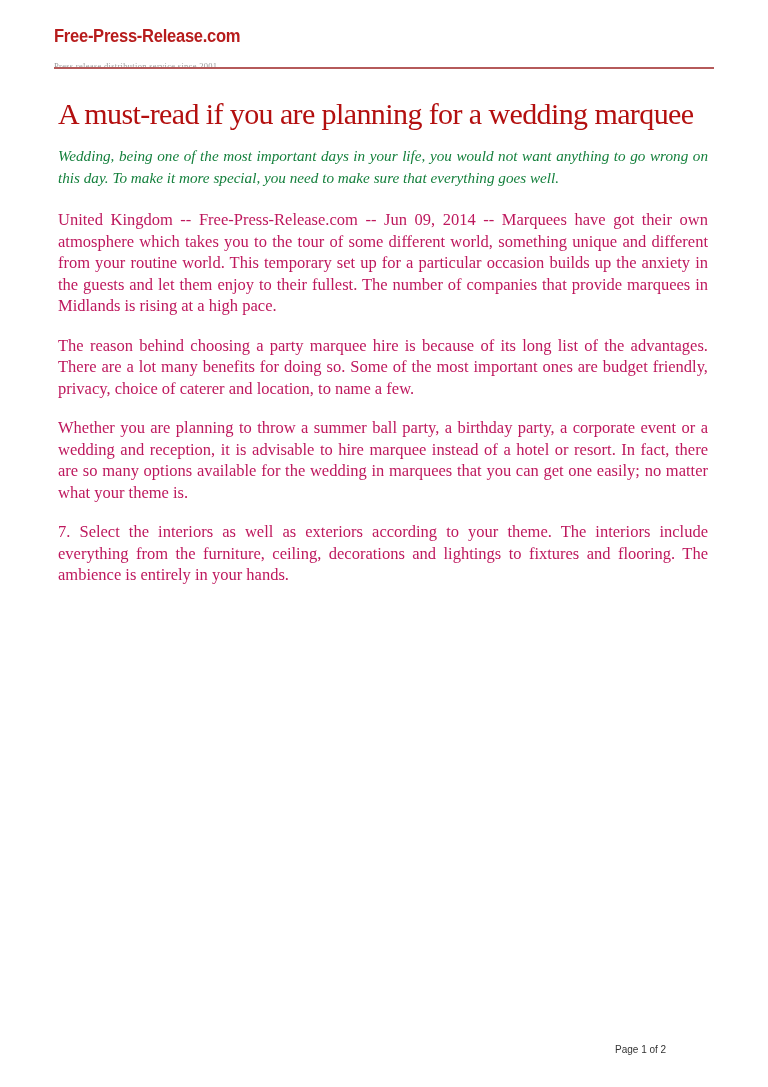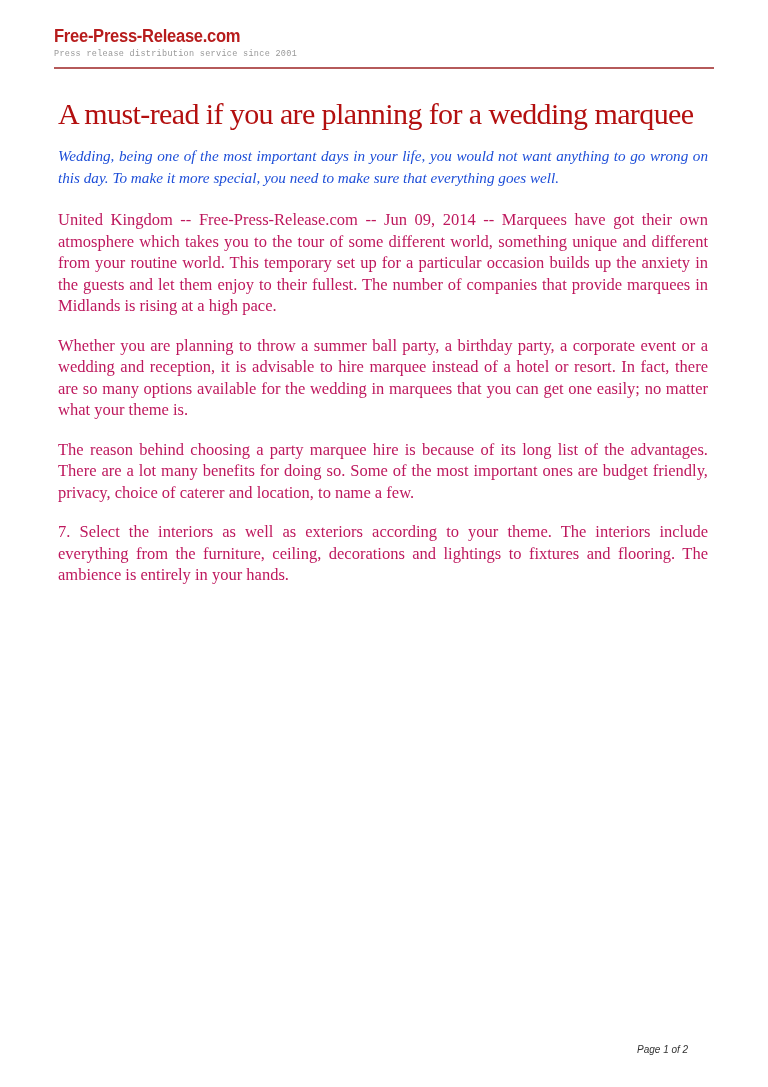--- a/index.html
+++ b/index.html
@@ -1,41 +1,41 @@
 <!DOCTYPE html>
 <html><head>
 <meta charset="utf-8">
 <style>
   html, body { margin: 0; padding: 0; background: #ffffff; }
   body { width: 768px; height: 1087px; position: relative; overflow: hidden; }
   .page { position: absolute; left: 0; top: 0; width: 768px; height: 767px; background: #fff; border-radius: 26px; }
   .logo { position: absolute; left: 54px; top: 27px; }
   .logo-title { font-family: "Liberation Sans", sans-serif; font-size: 18px; font-weight: bold; color: #b71c1c; letter-spacing: -0.3px; line-height: 18px; transform: scaleX(0.92); transform-origin: left; }
-  .logo-sub { font-family: Liberation Mono, monospace; font-size: 8.5px; color: #999; margin-top: 4px; letter-spacing: 0.3px; }
+  .logo-sub { font-family: Liberation Serif, serif; font-size: 8.5px; color: #999; margin-top: 16px; letter-spacing: 0.3px; }
   .rule { position: absolute; left: 54px; top: 67px; width: 660px; height: 2px; background: #b55a5a; }
   .content { position: absolute; left: 58px; top: 93px; width: 650px; font-family: "Liberation Serif", serif; color: #222; }
   .title { font-family: "Liberation Serif", serif; font-weight: normal; font-size: 30px; line-height: 42px; color: #b30f0f; text-align: justify; text-align-last: left; margin: 0; letter-spacing: -0.6px; }
-  .summary { font-style: italic; font-size: 15.2px; line-height: 22px; color: #1d4ed8; text-align: justify; margin: 10px 0 0 0; }
+  .summary { font-style: italic; font-size: 15.2px; line-height: 22px; color: #15803d; text-align: justify; margin: 10px 0 0 0; }
   .para { font-size: 16.5px; line-height: 21.5px; text-align: justify; margin: 18px 0 0 0; color: #be185d; }
   .para.first { margin-top: 20px; }
-  .footer { position: absolute; left: 637px; top: 1044px; font-family: "Liberation Sans", sans-serif; font-size: 10px; color: #333; font-style: italic; }
+  .footer { position: absolute; left: 615px; top: 1044px; font-family: "Liberation Sans", sans-serif; font-size: 10px; color: #333; }
 </style>
 </head>
 <body>
 
 <div class="page">
   <div class="logo">
     <div class="logo-title">Free-Press-Release.com</div>
     <div class="logo-sub">Press release distribution service since 2001</div>
   </div>
   <div class="rule"></div>
 
   <div class="content">
     <h1 class="title">A must-read if you are planning for a wedding marquee</h1>
     <p class="summary">Wedding, being one of the most important days in your life, you would not want anything to go wrong on this day. To make it more special, you need to make sure that everything goes well.</p>
     <p class="para first">United Kingdom -- Free-Press-Release.com -- Jun 09, 2014 -- Marquees have got their own atmosphere which takes you to the tour of some different world, something unique and different from your routine world. This temporary set up for a particular occasion builds up the anxiety in the guests and let them enjoy to their fullest. The number of companies that provide marquees in Midlands is rising at a high pace.</p>
+    <p class="para">The reason behind choosing a party marquee hire is because of its long list of the advantages. There are a lot many benefits for doing so. Some of the most important ones are budget friendly, privacy, choice of caterer and location, to name a few.</p>
     <p class="para">Whether you are planning to throw a summer ball party, a birthday party, a corporate event or a wedding and reception, it is advisable to hire marquee instead of a hotel or resort. In fact, there are so many options available for the wedding in marquees that you can get one easily; no matter what your theme is.</p>
-    <p class="para">The reason behind choosing a party marquee hire is because of its long list of the advantages. There are a lot many benefits for doing so. Some of the most important ones are budget friendly, privacy, choice of caterer and location, to name a few.</p>
     <p class="para">7. Select the interiors as well as exteriors according to your theme. The interiors include everything from the furniture, ceiling, decorations and lightings to fixtures and flooring. The ambience is entirely in your hands.</p>
   </div>
 
   <div class="footer">Page 1 of 2</div>
 </div>
 
 </body></html>

